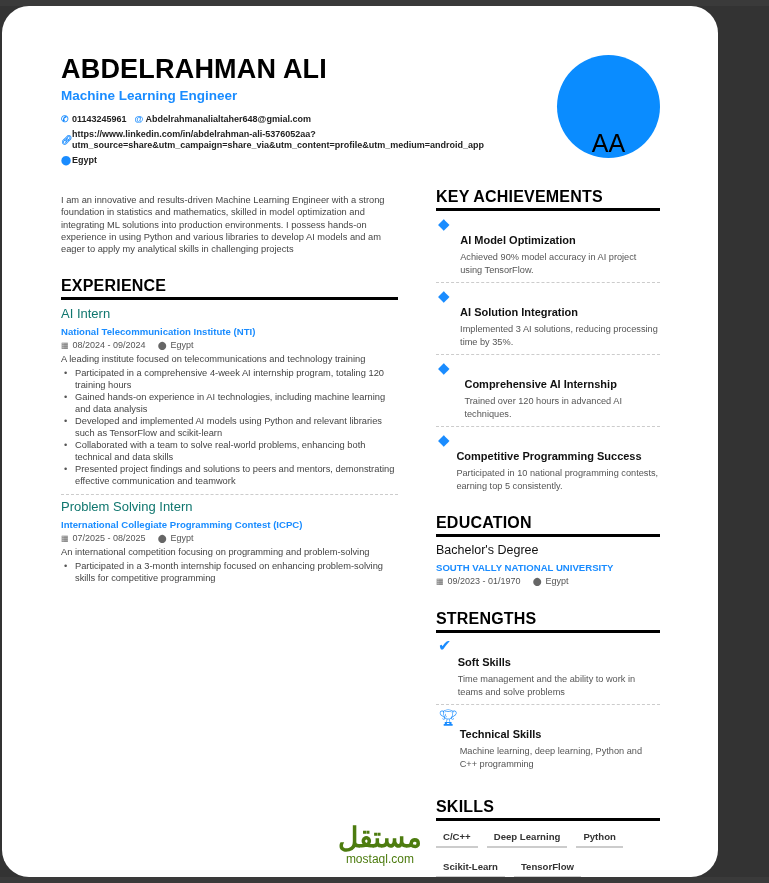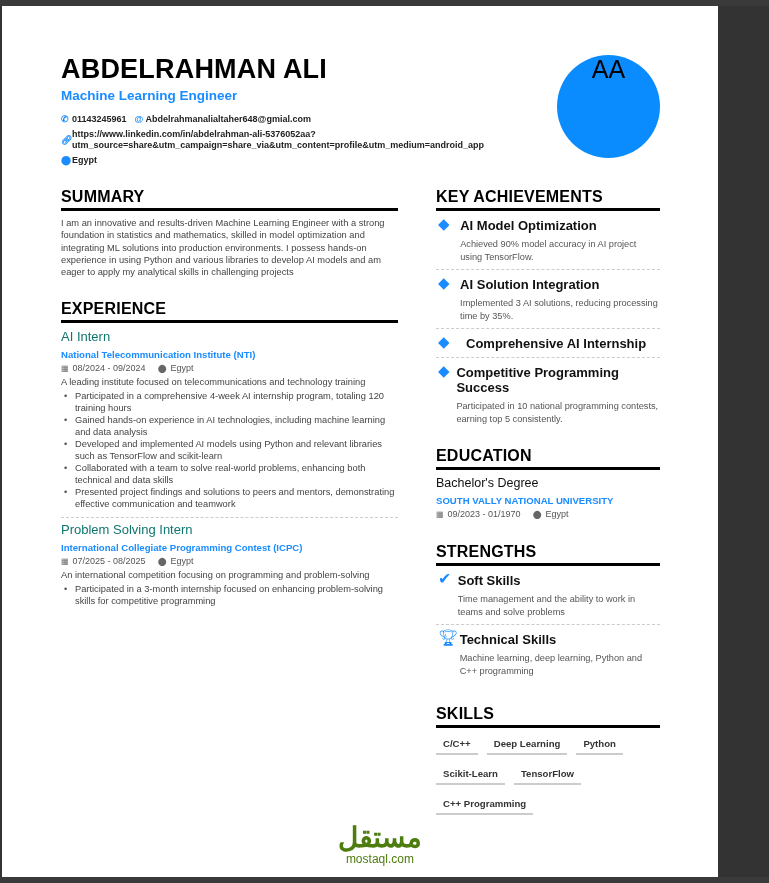--- a/index.html
+++ b/index.html
@@ -1,32 +1,32 @@
 <!DOCTYPE html>
 <html><head>
 <meta charset="utf-8">
 <style>
   * { box-sizing: border-box; margin: 0; padding: 0; }
   html, body { width: 769px; height: 883px; overflow: hidden; }
   body { background: #333333; font-family: "Liberation Sans", sans-serif; position: relative; }
   .topbar { position: absolute; left: 0; top: 0; width: 769px; height: 6px; background: #3a3a3a; }
-  .page { position: absolute; left: 2px; top: 6px; width: 716px; height: 871px; background: #ffffff; overflow: hidden; }
+  .page { position: absolute; left: 2px; top: 6px; width: 716px; height: 871px; background: #ffffff; overflow: hidden; border-radius: 27px; }
   .bottombar { position: absolute; left: 0; top: 877px; width: 769px; height: 6px; background: #3a3a3a; }
 
   .name { position: absolute; left: 59px; top: 48px; font-size: 27px; font-weight: 700; color: #000; letter-spacing: 0.2px; }
   .role { position: absolute; left: 59px; top: 82px; font-size: 13.5px; font-weight: 700; color: #1a8cff; }
   .contact { position: absolute; left: 59px; font-size: 9px; font-weight: 700; color: #222; display: flex; align-items: flex-start; }
   .contact .ic { color: #1a8cff; font-size: 9px; width: 11px; display: inline-block; }
   .contact span { line-height: 11px; }
   .c1 { top: 108px; }
   .c2 { top: 123px; }
   .c3 { top: 149px; }
   .sep { margin-left: 8px; }
 
-  .avatar { position: absolute; left: 555px; top: 49px; width: 103px; height: 103px; border-radius: 50%; background: #0a8cff; color: #000; font-size: 25px; display: flex; align-items: flex-start; justify-content: center; }
+  .avatar { position: absolute; left: 555px; top: 49px; width: 103px; height: 103px; border-radius: 50%; background: #0a8cff; color: #000; font-size: 25px; display: flex; align-items: flex-end; justify-content: center; }
 
   .col { position: absolute; }
   .left { left: 59px; top: 182px; width: 337px; }
   .right { left: 434px; top: 182px; width: 224px; }
 
   .sec-title { font-size: 16px; font-weight: 700; color: #000; padding-bottom: 2px; border-bottom: 3px solid #000; letter-spacing: 0.2px; }
 
   .summary { font-size: 9.3px; color: #444; line-height: 12.3px; margin-top: 6px; }
 
   .job-title { font-size: 13px; color: #0f766e; margin-top: 6px; }
@@ -36,21 +36,21 @@
   .meta .loc { margin-left: 12px; }
   .desc { font-size: 9.3px; color: #444; line-height: 12px; margin-top: 3px; }
   ul.bullets { list-style: none; margin-top: 2px; }
   ul.bullets li { font-size: 9.3px; color: #444; line-height: 12px; padding-left: 14px; position: relative; }
   ul.bullets li::before { content: "•"; position: absolute; left: 3px; top: 0; color: #555; }
   .dash { border-bottom: 1px dashed #ccc; margin: 7px 0 4px 0; }
 
   .ach { display: flex; padding: 6px 0 6px 0; border-bottom: 1px dashed #ccc; }
   .ach:last-child { border-bottom: none; }
   .ach .ic { width: 30px; color: #1a8cff; font-size: 15px; padding-left: 2px; line-height: 14px; }
-  .ach-title { font-size: 13px; font-weight: 700; color: #111; margin-top: 1px; }
+  .ach-title { font-size: 11px; font-weight: 700; color: #111; margin-top: 17px; }
   .ach-desc { font-size: 9.2px; color: #555; line-height: 12.5px; margin-top: 5px; }
 
   .edu-deg { font-size: 12.5px; color: #111; margin-top: 6px; }
   .edu-sch { font-size: 9.6px; font-weight: 700; color: #1a8cff; margin-top: 5px; }
 
   .str { display: flex; padding: 6px 0 6px 0; }
   .str.first { border-bottom: 1px dashed #ccc; }
   .str .ic { width: 30px; color: #1a8cff; font-size: 16px; line-height: 14px; padding-left: 2px; }
 
   .skills { display: flex; flex-wrap: wrap; margin-top: 6px; }
@@ -86,21 +86,20 @@
   <div class="contact c3">
     <span class="ic">⬤</span>
     <span>Egypt</span>
   </div>
 
   <div class="avatar">
     <span>AA</span>
   </div>
 
   <div class="col left">
-    <div class="sec-title">SUMMARY</div>
     <div class="summary">I am an innovative and results-driven Machine Learning Engineer with a strong foundation in statistics and mathematics, skilled in model optimization and integrating ML solutions into production environments. I possess hands-on experience in using Python and various libraries to develop AI models and am eager to apply my analytical skills in challenging projects</div>
 
     <div class="sec-title" style="margin-top:22px;">EXPERIENCE</div>
 
     <div>
       <div class="job-title">AI Intern</div>
       <div class="company">National Telecommunication Institute (NTI)</div>
       <div class="meta">
         <span class="ic">▦</span>
         <span>08/2024 - 09/2024</span>
@@ -148,20 +147,21 @@
         <span class="ic">◆</span>
         <div>
           <div class="ach-title">AI Solution Integration</div>
           <div class="ach-desc">Implemented 3 AI solutions, reducing processing time by 35%.</div>
         </div>
       </div>
       <div class="ach">
         <span class="ic">◆</span>
         <div>
           <div class="ach-title">Comprehensive AI Internship</div>
+          <div class="ach-desc">Trained over 120 hours in advanced AI techniques.</div>
         </div>
       </div>
       <div class="ach">
         <span class="ic">◆</span>
         <div>
           <div class="ach-title">Competitive Programming Success</div>
           <div class="ach-desc">Participated in 10 national programming contests, earning top 5 consistently.</div>
         </div>
       </div>
     </div>

